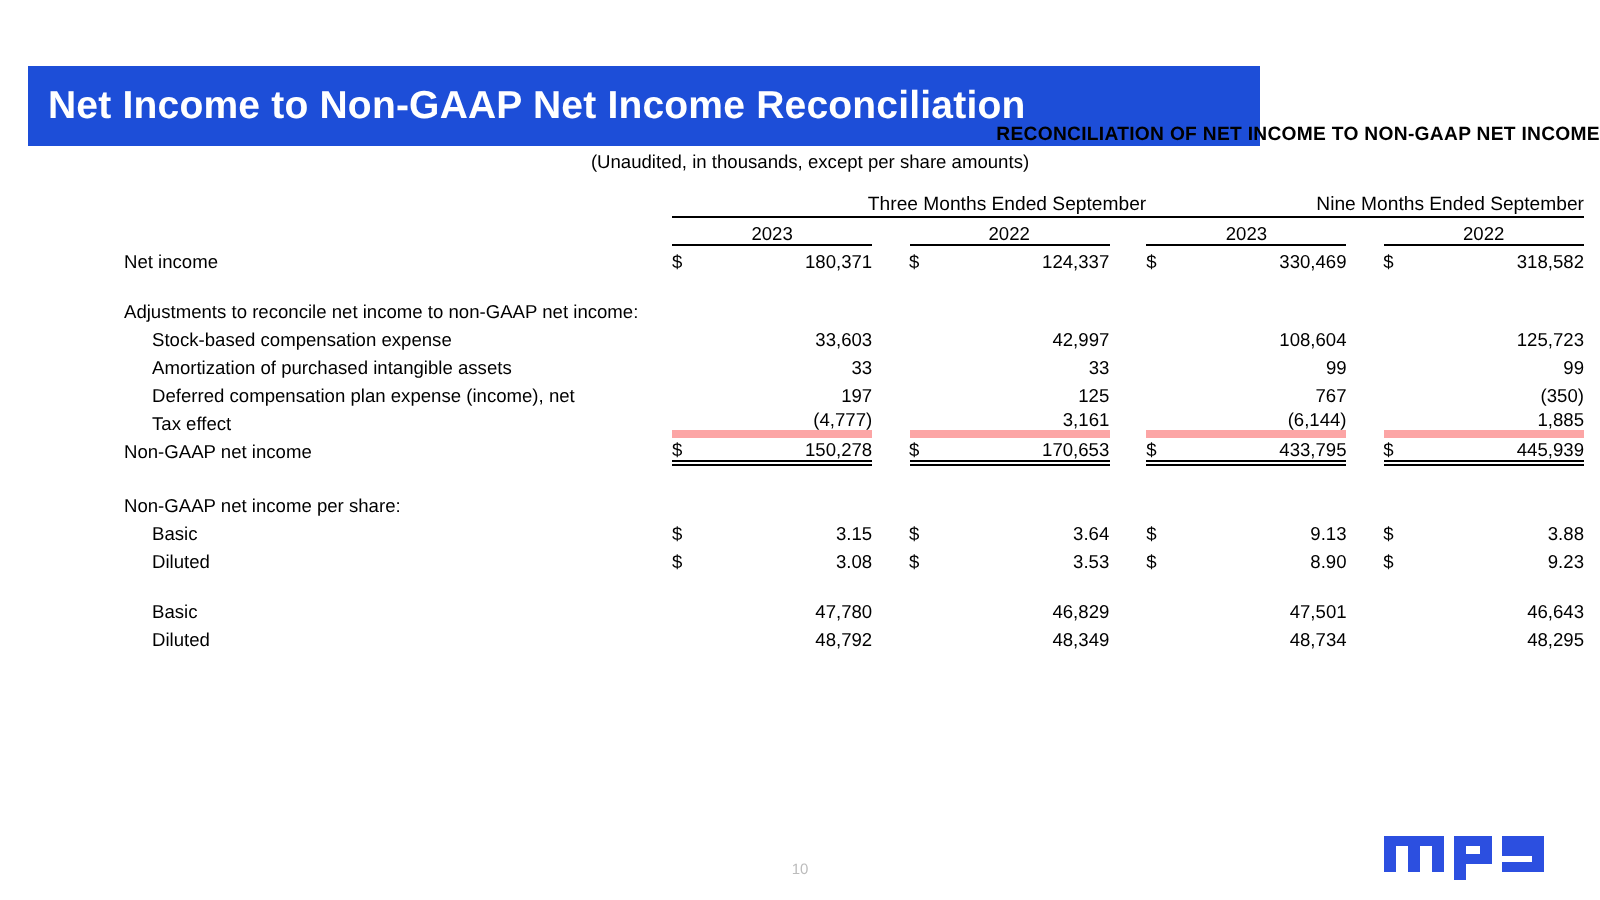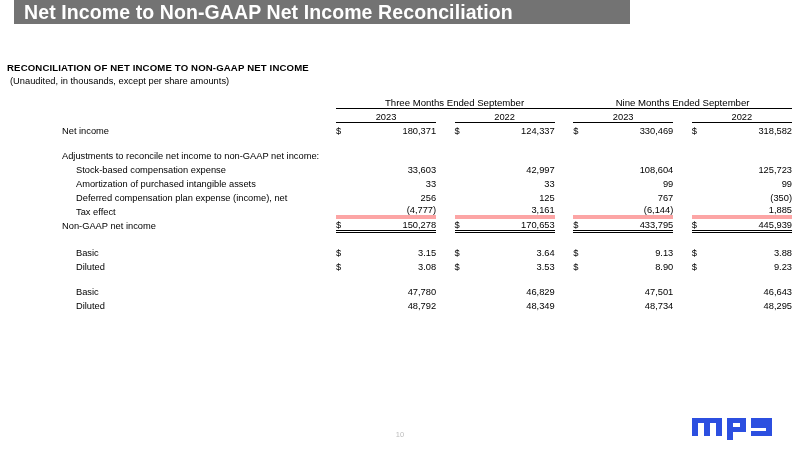--- a/index.html
+++ b/index.html
@@ -12,52 +12,54 @@
     background: #ffffff;
     font-family: "Liberation Sans", sans-serif;
     overflow: hidden;
     position: relative;
   }
 
   
   #title-banner {
     position: absolute;
     left: 14px;
-    top: 0;
+    top: 33px;
     width: 616px;
-    height: 24px;
-    background: #737373;
+    height: 40px;
+    background: #1d4ed8;
     display: flex;
     align-items: center;
   }
   #title-banner .title-text {
     color: #ffffff;
     font-size: 19.5px;
     font-weight: bold;
     letter-spacing: 0.1px;
     padding-left: 10px;
     white-space: nowrap;
   }
 
   
   #statement {
     position: absolute;
     left: 0;
     top: 62px;
     width: 800px;
   }
   .stmt-title {
-    text-align: left;
+    text-align: right;
     font-size: 9.6px;
     font-weight: bold;
     color: #000;
     letter-spacing: 0.15px;
     padding-left: 7px;
+    margin-left: 48px;
   }
   .stmt-sub {
+    text-align: center;
     font-size: 9.3px;
     color: #000;
     margin-top: 3px;
     padding-left: 10px;
   }
 
   
   table.fin {
     border-collapse: collapse;
     margin-top: 8px;
@@ -76,21 +78,21 @@
   
   col.c-label { width: 268px; }
   col.c-cur   { width: 16px; }
   col.c-num   { width: 82px; }
   col.c-gap   { width: 18px; }
 
   .row-h { height: 14px; }
 
   
   .grp-head {
-    text-align: center;
+    text-align: right;
     font-size: 9.6px;
     font-weight: bold;
     border-bottom: 1px solid #000;
     padding-bottom: 1px;
   }
   .yr-head {
     text-align: center;
     font-size: 9.3px;
     font-weight: bold;
     border-bottom: 1px solid #000;
@@ -221,21 +223,21 @@
       <td></td>
       <td class="num">99</td>
       <td></td>
       <td></td>
       <td class="num">99</td>
     </tr>
 
     <tr class="row-h">
       <td class="lbl ind1">Deferred compensation plan expense (income), net</td>
       <td></td>
-      <td class="num">256</td>
+      <td class="num">197</td>
       <td></td>
       <td></td>
       <td class="num">125</td>
       <td></td>
       <td></td>
       <td class="num">767</td>
       <td></td>
       <td></td>
       <td class="num">(350)</td>
     </tr>
@@ -267,20 +269,23 @@
       <td class="num rule-dbl">433,795</td>
       <td></td>
       <td class="cur rule-dbl">$</td>
       <td class="num rule-dbl">445,939</td>
     </tr>
 
     <tr class="spacer">
           <td colspan="12"></td>
         </tr>
 
+    <tr class="row-h">
+      <td class="lbl" colspan="12">Non-GAAP net income per share:</td>
+    </tr>
 
     <tr class="row-h">
       <td class="lbl ind1">Basic</td>
       <td class="cur">$</td>
       <td class="num">3.15</td>
       <td></td>
       <td class="cur">$</td>
       <td class="num">3.64</td>
       <td></td>
       <td class="cur">$</td>

